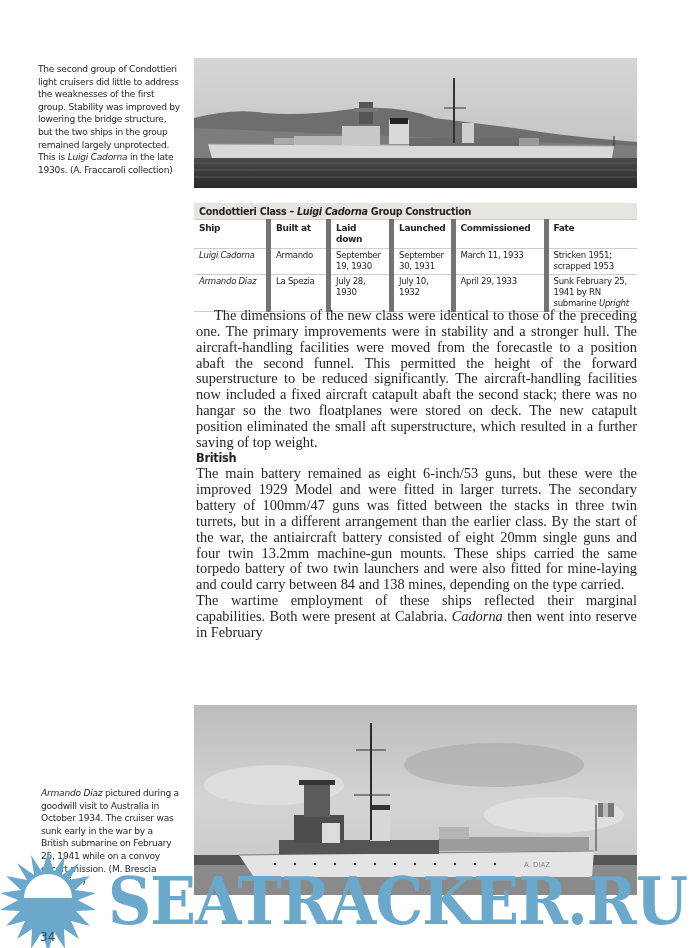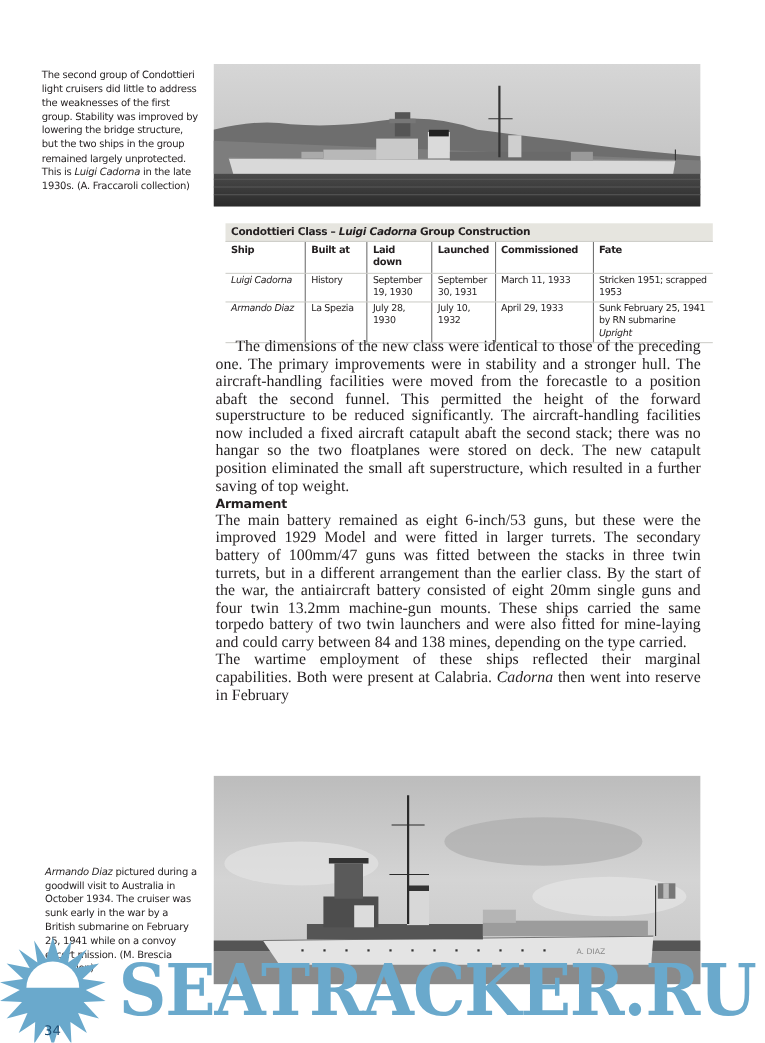--- a/index.html
+++ b/index.html
@@ -4,22 +4,22 @@
 <style>
   html, body { margin:0; padding:0; background:#ffffff; }
   body { width:695px; height:948px; position:relative; overflow:hidden; font-family:"Liberation Serif", serif; color:#231f20; }
 
   .caption { position:absolute; font-family:"DejaVu Sans", sans-serif; font-size:9.1px; line-height:12.6px; color:#231f20; letter-spacing:-0.25px; }
   .caption i { font-style:italic; }
 
   .photo { position:absolute; overflow:hidden; }
   .photo svg { display:block; width:100%; height:100%; }
 
-  table.cons { position:absolute; left:205px; top:203px; width:443px; border-collapse:collapse; font-family:"DejaVu Sans", sans-serif; font-size:8.6px; letter-spacing:-0.3px; color:#231f20; }
-  table.cons td, table.cons th { border-bottom:1px solid #cfcfca; border-right:1px solid #737373; padding:1px 5px 2px 5px; vertical-align:top; text-align:left; line-height:11px; }
+  table.cons { position:absolute; left:194px; top:203px; width:443px; border-collapse:collapse; font-family:"DejaVu Sans", sans-serif; font-size:8.6px; letter-spacing:-0.3px; color:#231f20; }
+  table.cons td, table.cons th { border-bottom:1px solid #cfcfca; border-right:5px solid #737373; padding:1px 5px 2px 5px; vertical-align:top; text-align:left; line-height:11px; }
   table.cons tr td:last-child, table.cons tr th:last-child { border-right:none; }
   table.cons .title-row td { background:#e6e5df; font-weight:bold; font-size:9.6px; padding:3px 5px 2px 5px; border-right:none; }
   table.cons th { font-weight:bold; font-size:9px; padding-top:3px; padding-bottom:3px; }
   table.cons .ship { font-style:italic; }
 
   .body-text { position:absolute; left:196px; width:441px; font-size:14.4px; line-height:15.85px; text-align:justify; color:#231f20; }
   .body-text p { margin:0; }
   .body-text p.indent { text-indent:18px; }
   .body-text .heading { font-family:"DejaVu Sans", sans-serif; font-weight:bold; font-size:11.4px; line-height:15.8px; letter-spacing:-0.3px; }
   .body-text i { font-style:italic; }
@@ -81,40 +81,40 @@
   <tr>
     <th style="width:62px">Ship</th>
     <th style="width:45px">Built at</th>
     <th style="width:48px">Laid down</th>
     <th style="width:45px">Launched</th>
     <th style="width:78px">Commissioned</th>
     <th>Fate</th>
   </tr>
   <tr>
     <td class="ship">Luigi Cadorna</td>
-    <td>History</td>
+    <td>Armando</td>
     <td>September 19, 1930</td>
     <td>September 30, 1931</td>
     <td>March 11, 1933</td>
     <td><span>Stricken 1951; scrapped 1953</span><i></i></td>
   </tr>
   <tr>
     <td class="ship">Armando Diaz</td>
     <td>La Spezia</td>
     <td>July 28, 1930</td>
     <td>July 10, 1932</td>
     <td>April 29, 1933</td>
     <td><span>Sunk February 25, 1941 by RN submarine </span><i>Upright</i></td>
   </tr>
 </tbody>
   </table>
 
 <div class="body-text" style="top:308px;">
   <p class="indent">The dimensions of the new class were identical to those of the preceding one. The primary improvements were in stability and a stronger hull. The aircraft-handling facilities were moved from the forecastle to a position abaft the second funnel. This permitted the height of the forward superstructure to be reduced significantly. The aircraft-handling facilities now included a fixed aircraft catapult abaft the second stack; there was no hangar so the two floatplanes were stored on deck. The new catapult position eliminated the small aft superstructure, which resulted in a further saving of top weight.</p>
-  <div class="heading">Armament</div>
+  <div class="heading">British</div>
   <p>The main battery remained as eight 6-inch/53 guns, but these were the improved 1929 Model and were fitted in larger turrets. The secondary battery of 100mm/47 guns was fitted between the stacks in three twin turrets, but in a different arrangement than the earlier class. By the start of the war, the antiaircraft battery consisted of eight 20mm single guns and four twin 13.2mm machine-gun mounts. These ships carried the same torpedo battery of two twin launchers and were also fitted for mine-laying and could carry between 84 and 138 mines, depending on the type carried.</p>
   <p><span>The wartime employment of these ships reflected their marginal capabilities. Both were present at Calabria. </span><i>Cadorna</i><span> then went into reserve in February</span></p>
 </div>
 
 <div class="photo" style="left:194px; top:705px; width:443px; height:190px;">
   <svg viewBox="0 0 443 190" preserveAspectRatio="none">
     <defs>
       <linearGradient id="sky2" x1="0" y1="0" x2="0" y2="1">
         <stop offset="0" stop-color="#bcbcbc"></stop>
         <stop offset="0.5" stop-color="#d4d4d4"></stop>

